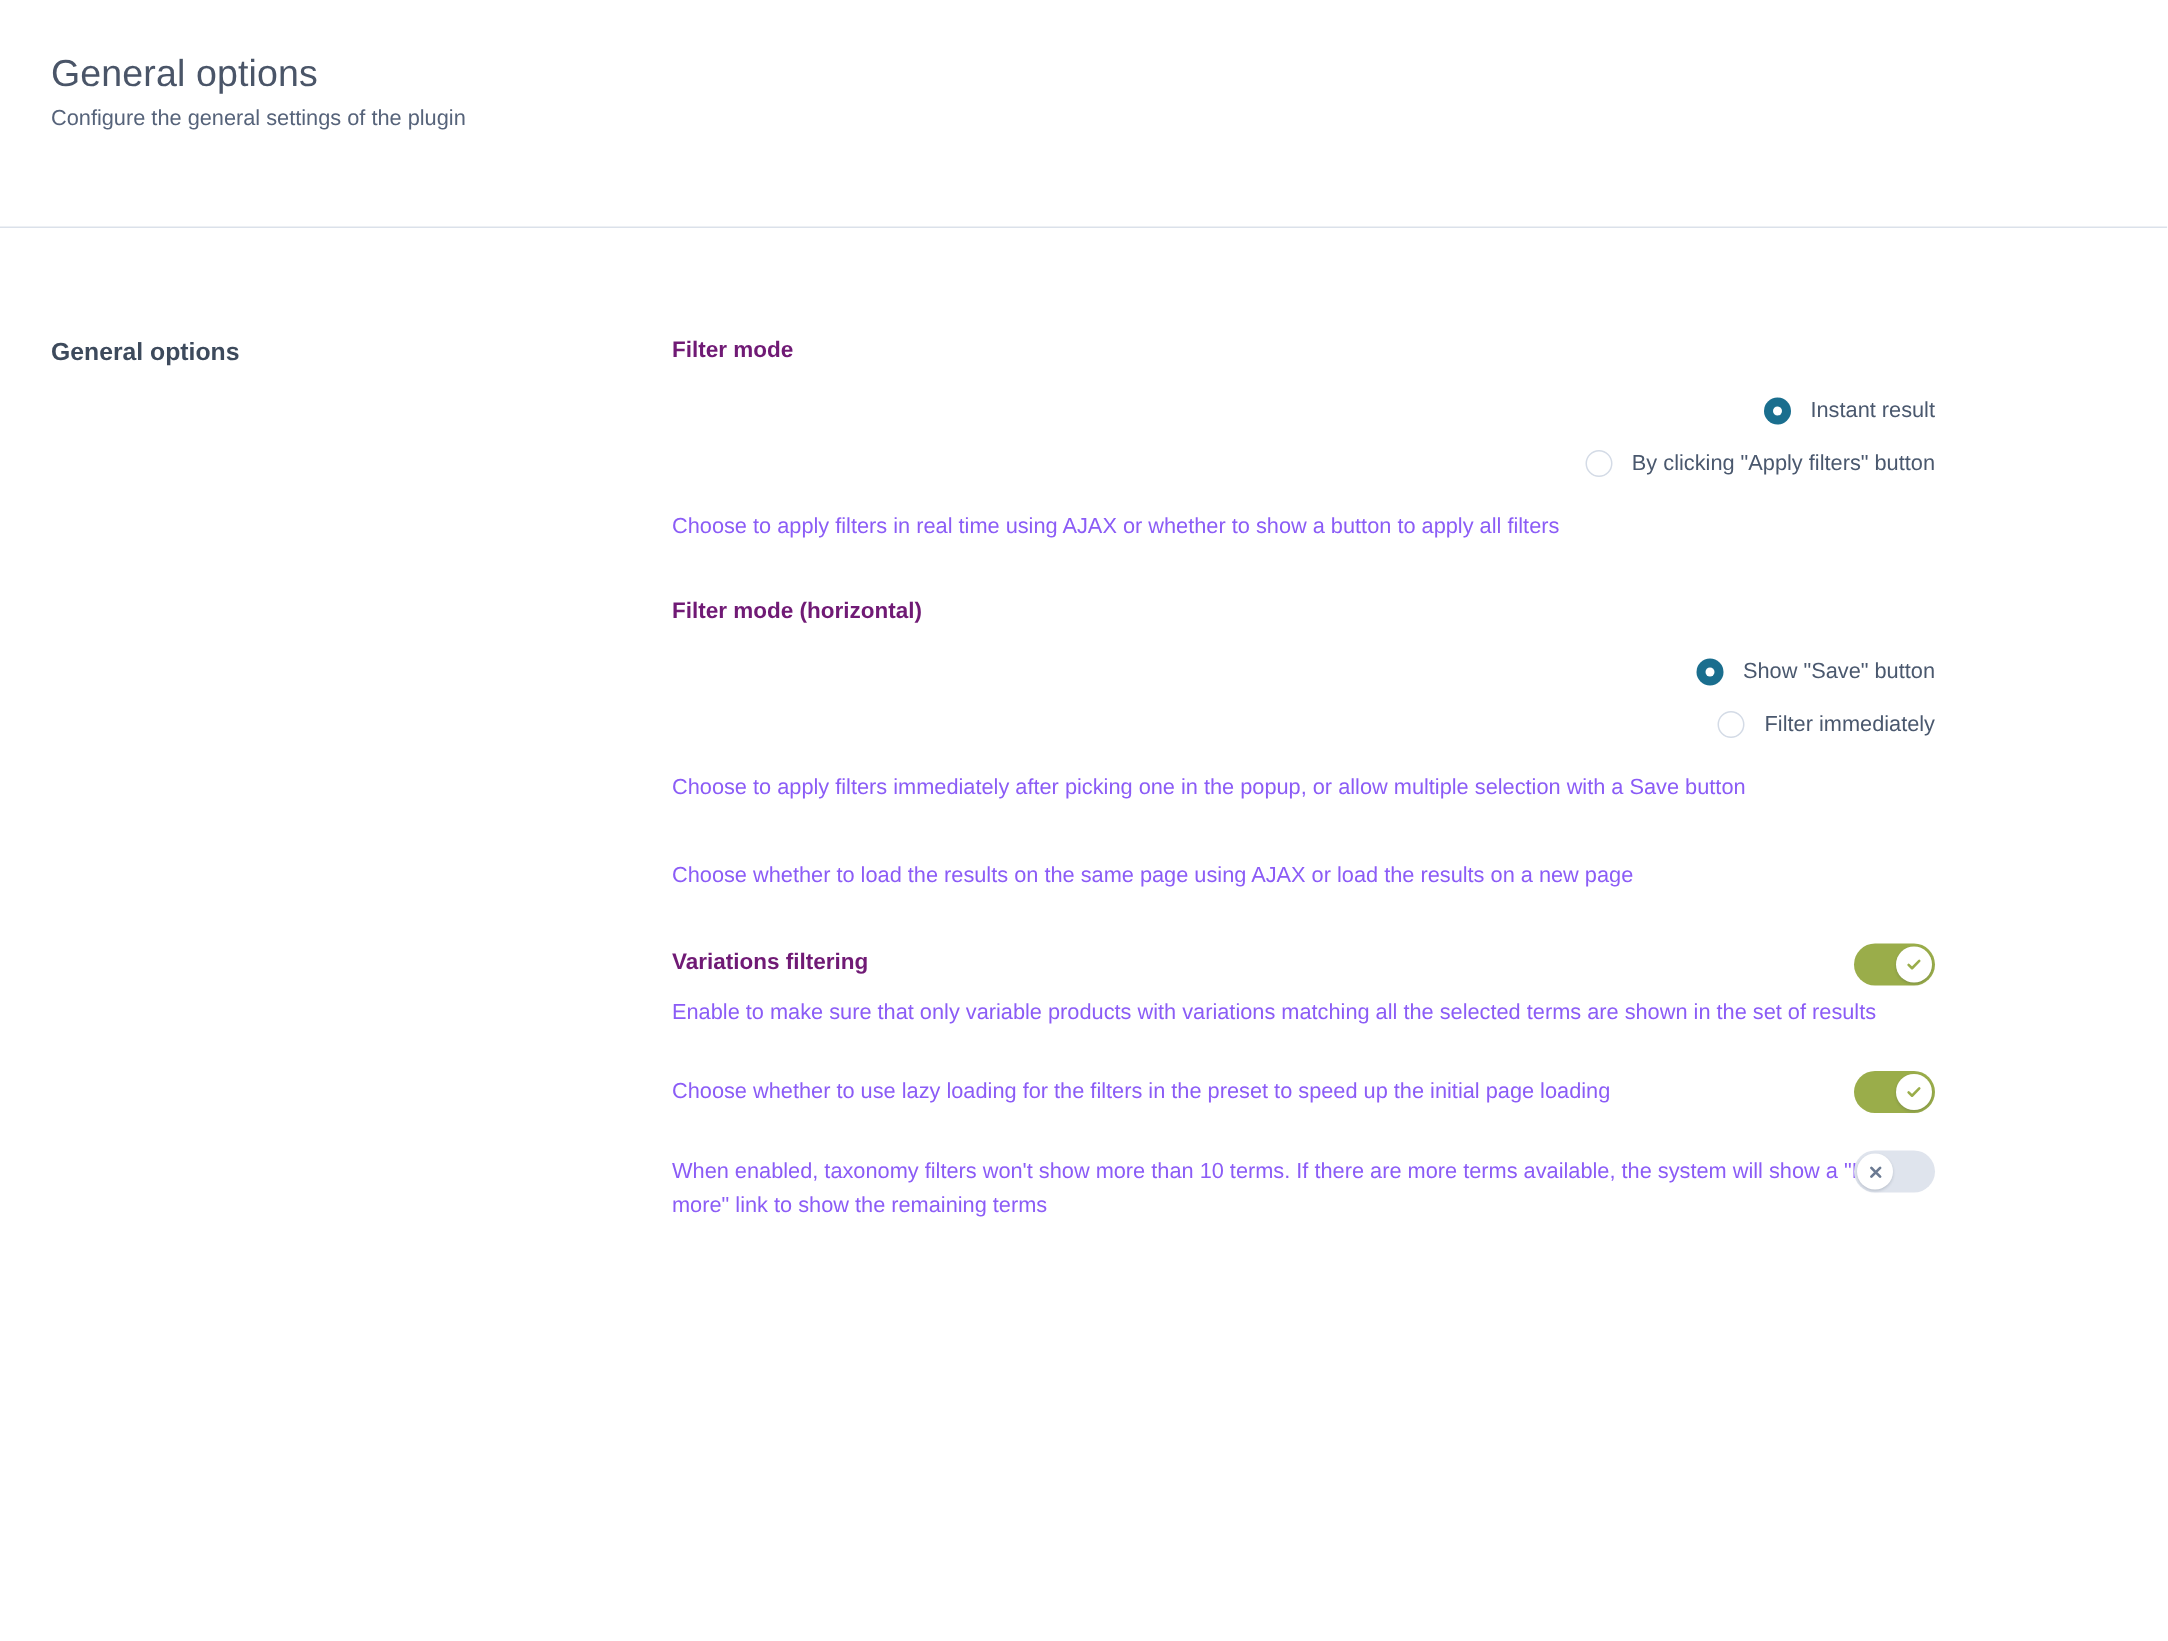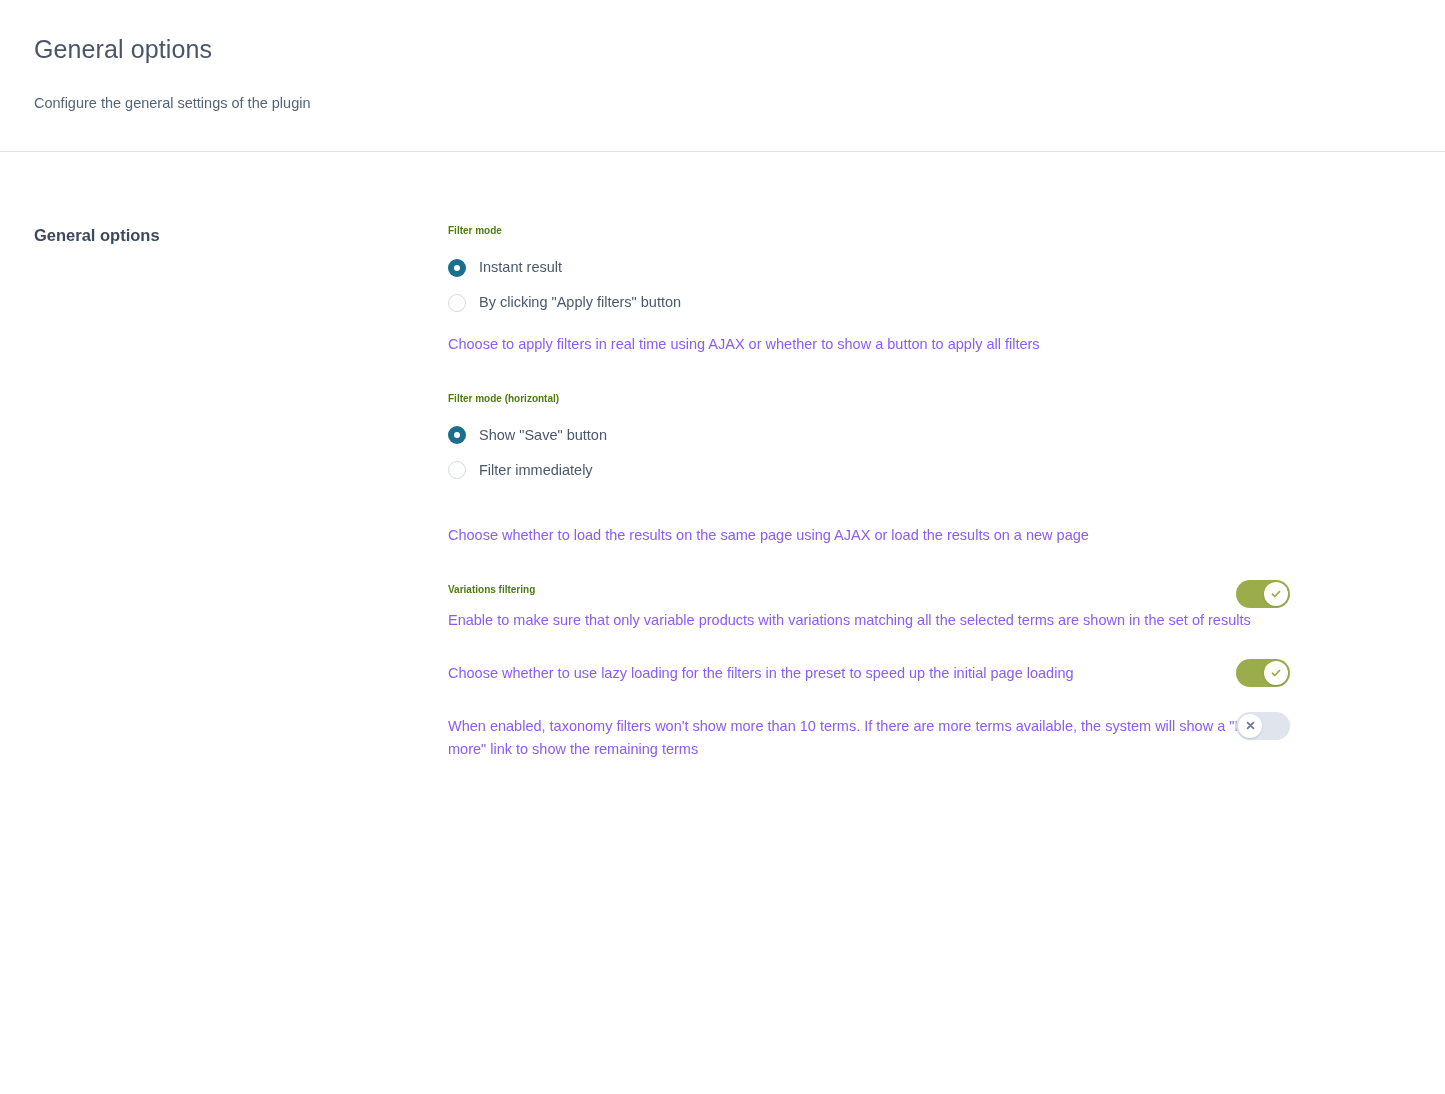--- a/index.html
+++ b/index.html
@@ -27,21 +27,21 @@
     border-bottom: 1px solid #dbe1ea;
   }
   .page-title {
     font-size: 25px;
     font-weight: 400;
     color: #4a5568;
     letter-spacing: 0.1px;
     line-height: 1.25;
   }
   .page-subtitle {
-    margin-top: 28px;
+    margin-top: 4px;
     font-size: 14.5px;
     font-weight: 400;
     color: #56637a;
     line-height: 1.4;
   }
 
   
   .content {
     display: flex;
     padding: 72px 34px 0 34px;
@@ -64,42 +64,43 @@
 
   
   .field {
     position: relative;
     margin-bottom: 36px;
   }
   .field.tight { margin-bottom: 30px; }
   .field:last-child { margin-bottom: 0; }
 
   .field-label {
-    font-size: 10px;
+    font-size: 15px;
     font-weight: 700;
-    color: #4d7c0f;
+    color: #701a75;
     line-height: 1.3;
     padding-right: 90px;
   }
 
   .field-help {
     margin-top: 13px;
     font-size: 14.5px;
     font-weight: 400;
     color: #8b5cf6;
     line-height: 1.58;
     max-width: 820px;
   }
 
   
   .radio-group { margin-top: 13px; }
   .radio-row {
     display: flex;
     align-items: center;
     height: 35px;
+    justify-content: flex-end;
   }
   .radio-mark {
     width: 18px;
     height: 18px;
     border-radius: 50%;
     flex: 0 0 18px;
     position: relative;
     border: 1.5px solid #d4dbe6;
     background: #ffffff;
   }
@@ -193,20 +194,21 @@
         <div class="radio-group">
           <div class="radio-row">
             <span class="radio-mark checked"></span>
             <span class="radio-label">Show "Save" button</span>
           </div>
           <div class="radio-row">
             <span class="radio-mark"></span>
             <span class="radio-label">Filter immediately</span>
           </div>
         </div>
+        <div class="field-help">Choose to apply filters immediately after picking one in the popup, or allow multiple selection with a Save button</div>
       </div>
 
       <div class="field">
         <div class="field-help">Choose whether to load the results on the same page using AJAX or load the results on a new page</div>
       </div>
 
       <div class="field field-with-toggle tight">
         <div class="field-label">Variations filtering</div>
         <div class="toggle on">
           <span class="toggle-knob">

